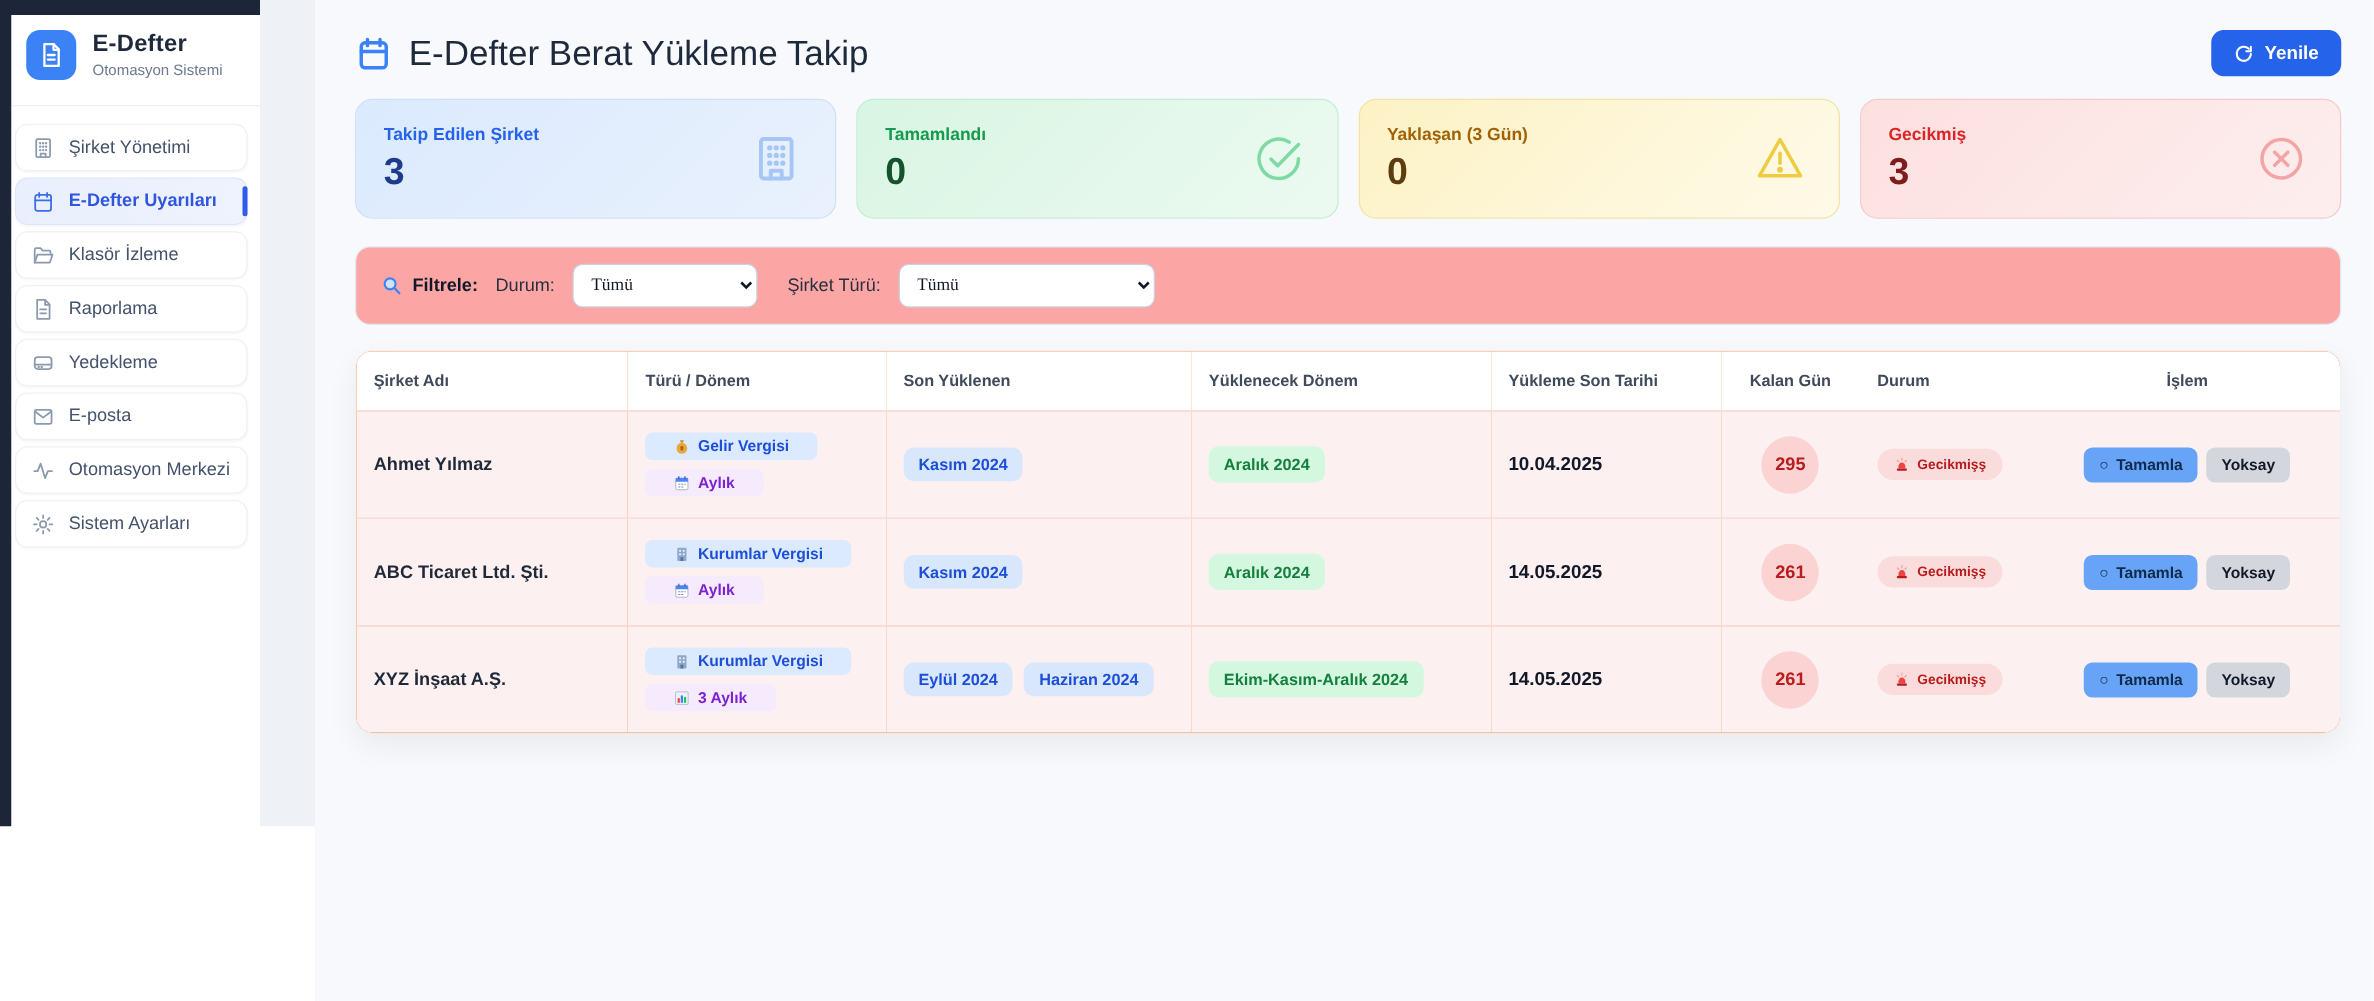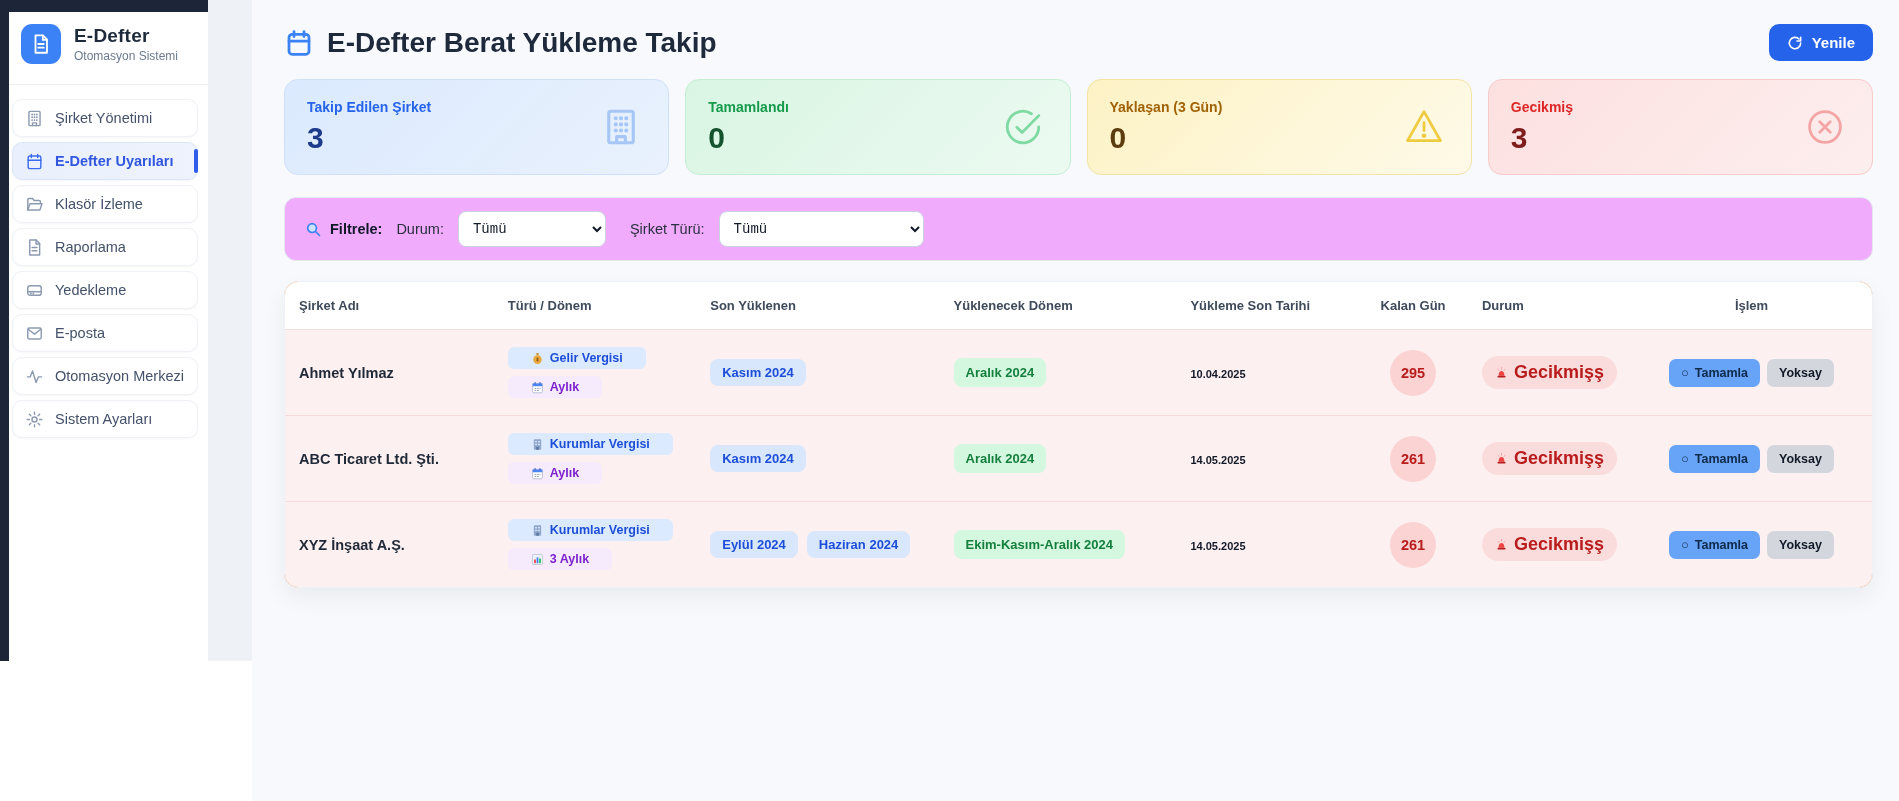--- a/index.html
+++ b/index.html
@@ -23,21 +23,21 @@
               background:#fff; border:1px solid #eef1f5; border-radius:10px; box-shadow:0 1px 2px rgba(15,23,42,.04);
               font-size:14.5px; color:#44516a; cursor:pointer; position:relative; }
   .nav-item svg { width:19px; height:19px; stroke:#8c9ab0; flex:0 0 auto; }
   .nav-item.active { background:linear-gradient(90deg,#e9effc,#eef3fd); border-color:#dbe5fa; color:#3056e0; font-weight:600; }
   .nav-item.active svg { stroke:#3b6cf0; }
   .nav-item.active::after { content:""; position:absolute; right:-1px; top:6px; bottom:6px; width:4px; border-radius:4px; background:#2f5ce8; }
 
   
   .main { position:absolute; left:252px; top:0; width:1647px; height:801px; background:#f7f9fc; }
   .page-header { display:flex; align-items:center; justify-content:space-between; padding:24px 26px 16px 32px; }
-  .page-title { display:flex; align-items:center; gap:13px; font-size:28px; font-weight:700; color:#1e293b; }
+  .page-title { display:flex; align-items:center; gap:13px; font-size:28px; font-weight:400; color:#1e293b; }
   .page-title svg { width:30px; height:30px; stroke:#3b82f6; }
   .btn-refresh { display:inline-flex; align-items:center; gap:9px; background:#2563eb; color:#fff; border:none; border-radius:10px;
                  padding:10px 18px; font-size:15px; font-weight:600; font-family:inherit; cursor:pointer;margin-left:36px; }
   .btn-refresh svg { width:16px; height:16px; stroke:#fff; }
 
   
   .stats { display:flex; gap:16px; padding:2px 26px 0 32px; }
   .card { flex:1; position:relative; border-radius:14px; padding:19px 22px; min-height:96px; border:1px solid transparent; }
   .card .card-label { font-size:14px; font-weight:600; margin-bottom:8px; }
   .card .card-value { font-size:30px; font-weight:700; line-height:1; }
@@ -46,25 +46,25 @@
   .card.blue   { background:linear-gradient(135deg,#dbeafe,#e9f1fd); border-color:#cfe0fb; }
   .card.blue .card-label { color:#2563eb; } .card.blue .card-value { color:#1e3a8a; } .card.blue svg { stroke:#a6c7f6; }
   .card.green  { background:linear-gradient(135deg,#d9f5e3,#ecfaf1); border-color:#c4eed3; }
   .card.green .card-label { color:#169a4c; } .card.green .card-value { color:#14532d; } .card.green svg { stroke:#7fd9a3; }
   .card.yellow { background:linear-gradient(135deg,#fdf2c5,#fefae8); border-color:#f3e3a6; }
   .card.yellow .card-label { color:#a16207; } .card.yellow .card-value { color:#5c3d10; } .card.yellow svg { stroke:#eecb3f; }
   .card.red    { background:linear-gradient(135deg,#fde0e0,#fdeeee); border-color:#f8caca; }
   .card.red .card-label { color:#dc2626; } .card.red .card-value { color:#7f1d1d; } .card.red svg { stroke:#f3a5a5; }
 
   
-  .filterbar { margin:22px 26px 20px 32px; background:#f0abfc; border:1px solid #e3e8ef; border-radius:12px;
+  .filterbar { margin:22px 26px 20px 32px; background:#fca5a5; border:1px solid #e3e8ef; border-radius:12px;
                padding:13px 20px; display:flex; align-items:center; gap:14px; font-size:14.5px; color:#1f2937; }
   .filter-title { display:inline-flex; align-items:center; gap:8px; font-weight:700; color:#111827; }
   .filterbar label { color:#28303e; }
-  .filterbar select { font-family:Liberation Mono, monospace; font-size:14px; color:#111827; background:#fff; border:1px solid #c9d3e0;
+  .filterbar select { font-family:Liberation Serif, serif; font-size:14px; color:#111827; background:#fff; border:1px solid #c9d3e0;
                       border-radius:8px; padding:8px 10px; cursor:pointer; }
   .sel-status { width:148px; margin-right:10px; } .sel-type { width:205px; }
 
   
   .table-card { margin:0 26px 0 32px; background:#f97316; border:1px solid #eef1f5; border-radius:14px;
                 box-shadow:0 10px 25px rgba(15,23,42,.06); overflow:hidden; }
   table { width:100%; border-collapse:separate; border-spacing:0; }
   thead th { padding:16px 14px; font-size:13px; font-weight:700; color:#3f4a5a; text-align:left; background:#fff;
              border-bottom:1px solid #f3e1e1; white-space:nowrap; }
   thead th.center { text-align:center; }
@@ -73,24 +73,24 @@
   td.center { text-align:center; }
   .company { font-size:14.5px; font-weight:700; color:#1f2937; }
   .badge-col { display:flex; flex-direction:column; align-items:flex-start; gap:7px; }
   .chip { display:inline-flex; align-items:flex-end; gap:6px; font-size:12.5px; font-weight:600; padding:4px 23px; border-radius:6px; }
   .chip svg { width:13px; height:13px; }
   .chip.tax { background:#dbeafe; color:#1d4ed8; }
   .chip.period { background:#f5ebfc; color:#7e22ce; }
   .months { display:inline-flex; gap:9px; }
   .month-badge { background:#d8e7fc; color:#1d4ed8; font-size:13px; font-weight:600; padding:6px 12px; border-radius:8px; white-space:nowrap; }
   .target-badge { display:inline-block; background:#d4f7e0; color:#157f3d; font-size:13px; font-weight:700; padding:7px 12px; border-radius:8px; white-space:nowrap; }
-  .deadline { font-size:11px; font-weight:700; color:#111827;text-align:right; }
+  .deadline { font-size:15px; font-weight:700; color:#111827;text-align:right; }
   .days-circle { width:46px; height:46px; border-radius:50%; background:#fbd3d3; color:#b91c1c; font-size:14.5px; font-weight:700;
                  display:flex; align-items:center; justify-content:center; margin:0 auto; }
-  .status-pill { display:inline-flex; align-items:center; gap:6px; background:#fbdcdc; color:#b91c1c; font-size:18px; font-weight:700;
+  .status-pill { display:inline-flex; align-items:center; gap:6px; background:#fbdcdc; color:#b91c1c; font-size:11px; font-weight:700;
                  padding:6px 13px; border-radius:999px; white-space:nowrap; }
   .status-pill svg { width:13px; height:13px; }
   .actions { display:inline-flex; gap:7px; }
   .btn-complete { display:inline-flex; align-items:center; gap:6px; background:#67a3f7; color:#0f2a4a; border:none; border-radius:7px;
                   padding:7px 12px; font-size:12.5px; font-weight:700; font-family:inherit; cursor:pointer; white-space:nowrap; }
   .btn-ignore { background:#d3d7dd; color:#111827; border:none; border-radius:7px; padding:7px 12px; font-size:12.5px; font-weight:700;
                 font-family:inherit; cursor:pointer; }
 </style>
 </head>
 <body>

